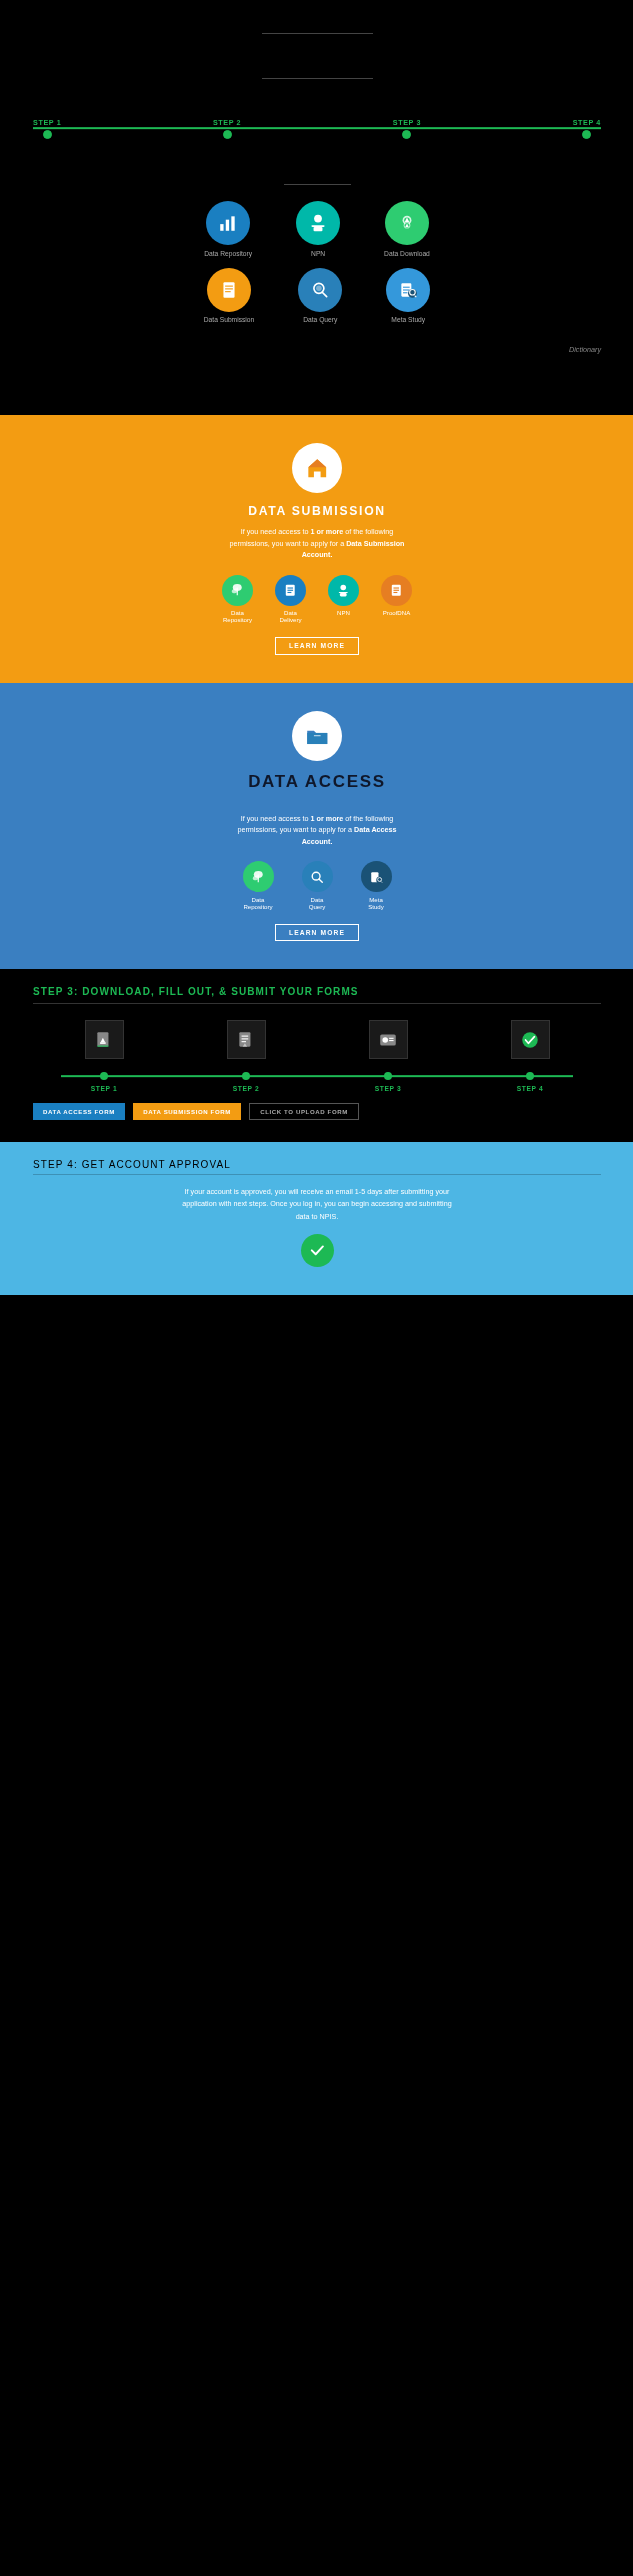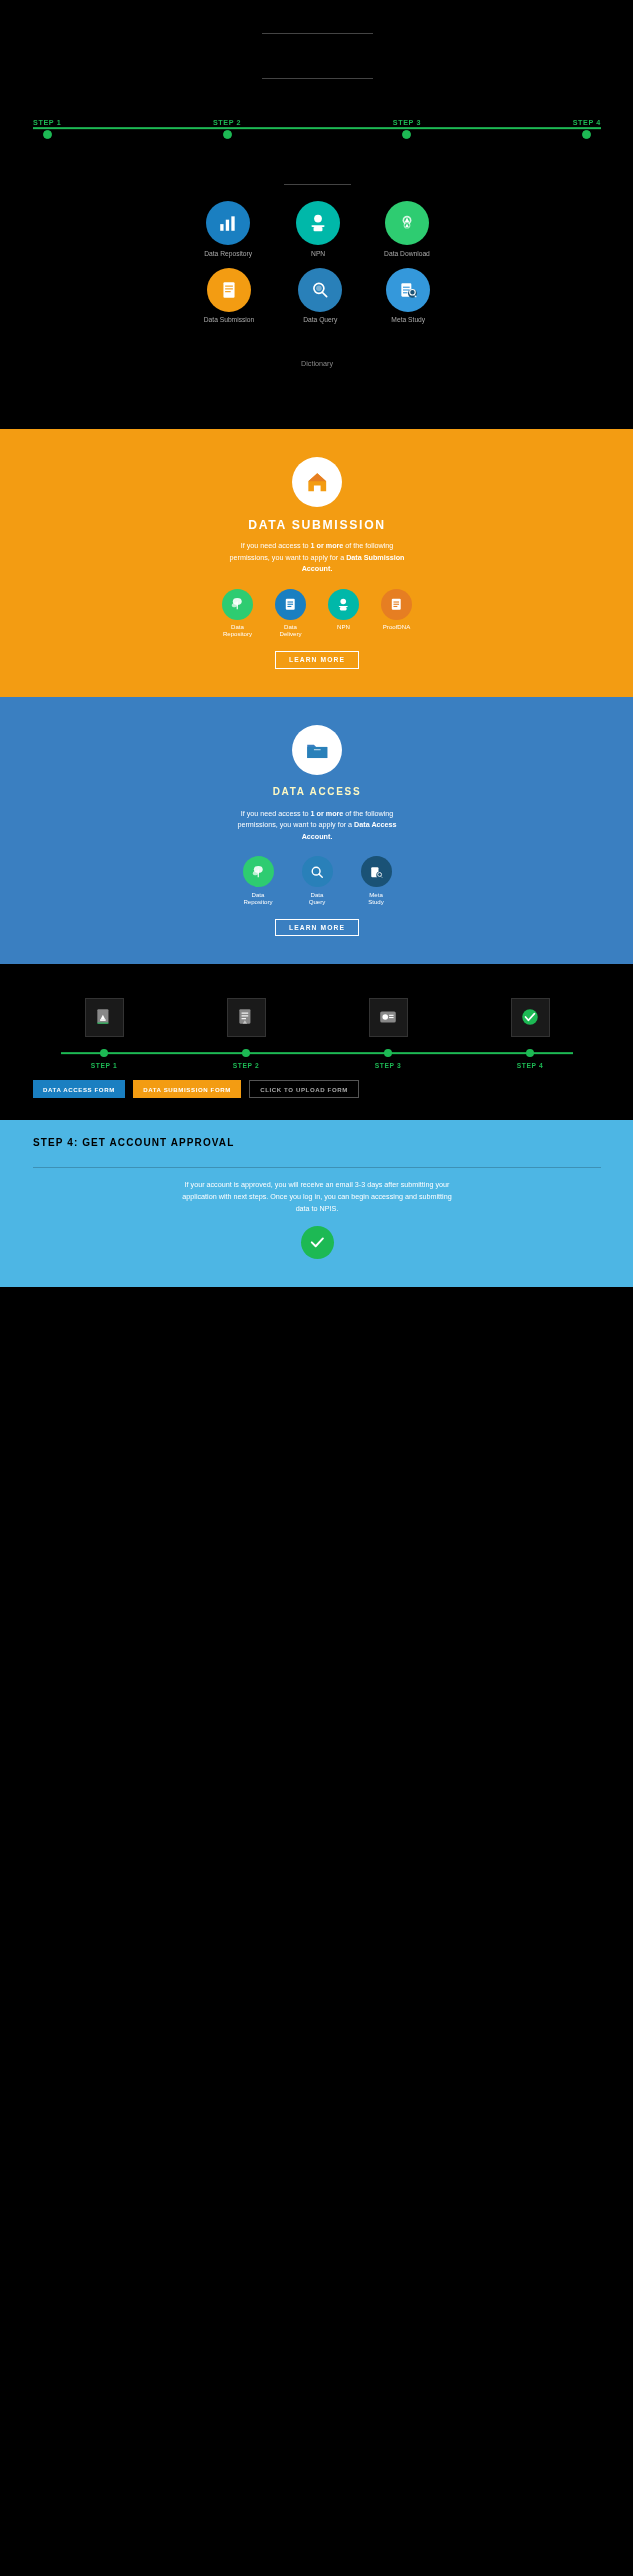--- a/index.html
+++ b/index.html
@@ -226,26 +226,26 @@
       height: 50px;
       border-radius: 50%;
       background: #fff;
       display: flex;
       align-items: center;
       justify-content: center;
       margin: 0 auto 11px;
       font-size: 20px;
     }
     .da-title {
-      color: #fef9c3;
-      font-size: 10px;
+      color: #0f172a;
+      font-size: 17px;
       font-weight: bold;
       letter-spacing: 1.7px;
       text-transform: uppercase;
-      margin-bottom: 11px;
+      margin-bottom: 21px;
     }
     .da-description {
       color: #fff;
       font-size: 7.2px;
       line-height: 1.6;
       margin-bottom: 14px;
       max-width: 189px;
       margin-left: auto;
       margin-right: auto;
     }
@@ -316,25 +316,25 @@
     }
 
     
     .step4-section {
       background: #4db6e4;
       padding: 16.7px 33px 28px;
     }
     .step4-heading {
       color: #000;
       font-size: 10px;
-      font-weight: bold;
+      font-weight: normal;
       letter-spacing: 1.1px;
       text-transform: uppercase;
       border-bottom: 0.6px solid rgba(0,0,0,0.2);
-      padding-bottom: 19px;
+      padding-bottom: 4px;
       margin-bottom: 11px;
     }
     .step4-description {
       color: #fff;
       font-size: 7.2px;
       line-height: 1.7;
       text-align: center;
       max-width: 278px;
       margin: 11px auto;
     }
@@ -459,21 +459,21 @@
           <rect x="9" y="22" width="8" height="2" fill="#3498db"></rect>
           <circle cx="26" cy="24" r="8" fill="#1a5276"></circle>
           <circle cx="26" cy="22" r="5" fill="none" stroke="white" stroke-width="2"></circle>
           <line x1="30" y1="28" x2="33" y2="31" stroke="white" stroke-width="2"></line>
         </svg>
       </div>
       <span class="icon-label">Meta Study</span>
     </div>
   </div>
 
-  <div class="dictionary-area" style="margin-top:36px; text-align:center;">
+  <div class="dictionary-area" style="margin-top:22px; text-align:right;font-style:italic;">
     <span style="color:#888; font-size:7.2px; display:block; margin-bottom:11px;">Dictionary</span>
   </div>
 </div>
 
 <div class="step2-section">
   <div style="height:11px;"></div>
 </div>
 
 <div class="data-submission-section">
   <div class="ds-icon-circle">
@@ -578,20 +578,21 @@
         </svg>
       </div>
       <span class="da-icon-label">Meta<br>Study</span>
     </div>
   </div>
 
   <button class="learn-more-btn">LEARN MORE</button>
 </div>
 
 <div class="step3-section">
+  <h2 class="step-heading">STEP 3: DOWNLOAD, FILL OUT, &amp; SUBMIT YOUR FORMS</h2>
 
   <div style="position:relative; margin: 16.7px 0 11px;">
     <div style="display:flex; justify-content:space-around; align-items:flex-end; margin-bottom:11px;">
       <div class="icon-item">
         <div style="width:39px;height:39px;background:#1a1a1a;border:1.1px solid #333;display:flex;align-items:center;justify-content:center;">
           <svg width="20" height="20" viewBox="0 0 36 36">
             <rect x="6" y="4" width="20" height="26" rx="2" fill="#888"></rect>
             <polygon points="16,14 12,22 20,22" fill="white"></polygon>
             <rect x="11" y="22" width="10" height="3" fill="white"></rect>
             <rect x="6" y="28" width="20" height="2" fill="#1db954"></rect>
@@ -657,20 +658,20 @@
 
   <div class="form-buttons-row">
     <button class="form-btn blue-btn">DATA ACCESS FORM</button>
     <button class="form-btn orange-btn">Data Submission Form</button>
     <button class="form-btn outline-btn">CLICK TO UPLOAD FORM</button>
   </div>
 </div>
 
 <div class="step4-section">
   <h2 class="step4-heading">STEP 4: GET ACCOUNT APPROVAL</h2>
-  <p class="step4-description">If your account is approved, you will receive an email 3-3 days after submitting your application with next steps. Once you log in, you can begin accessing and submitting data to NPIS.</p>
+  <p class="step4-description">If your account is approved, you will receive an email 1-5 days after submitting your application with next steps. Once you log in, you can begin accessing and submitting data to NPIS.</p>
   <div class="check-circle-large">
     <svg width="16.7" height="16.7" viewBox="0 0 30 30">
       <polyline points="5,15 12,22 25,8" fill="none" stroke="white" stroke-width="3.5" stroke-linecap="round" stroke-linejoin="round"></polyline>
     </svg>
   </div>
 </div>
 
 
 </body></html>

